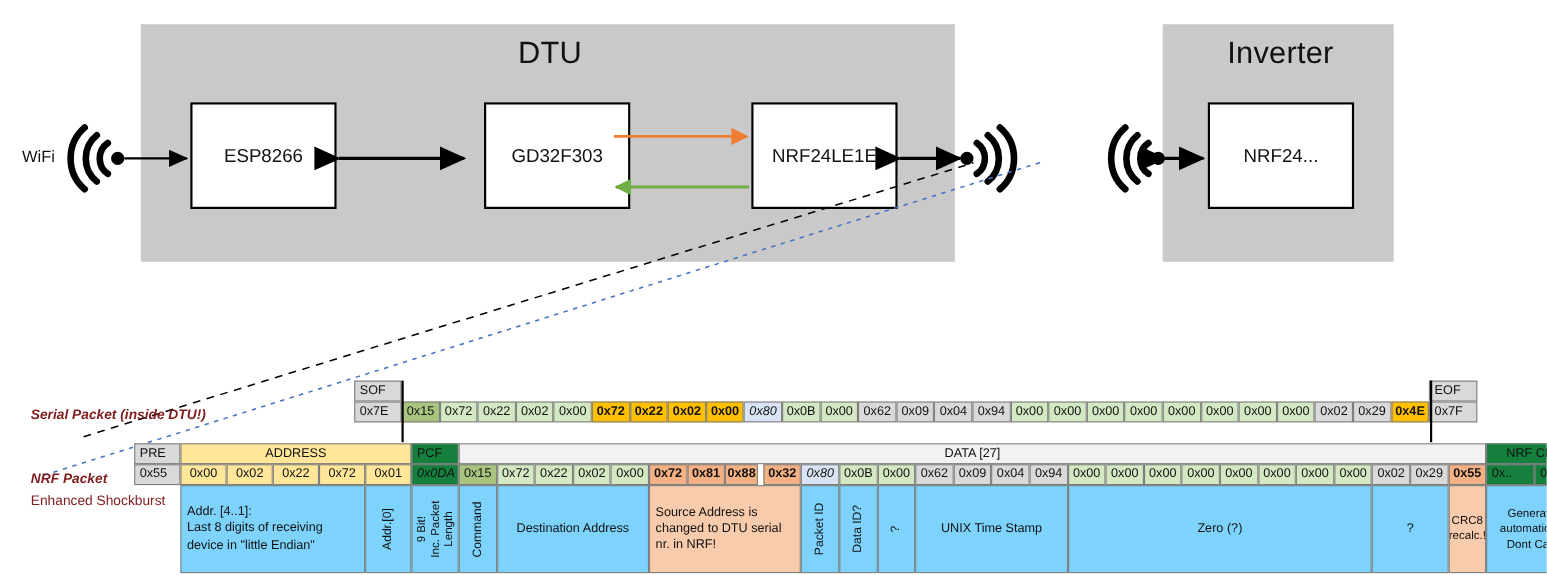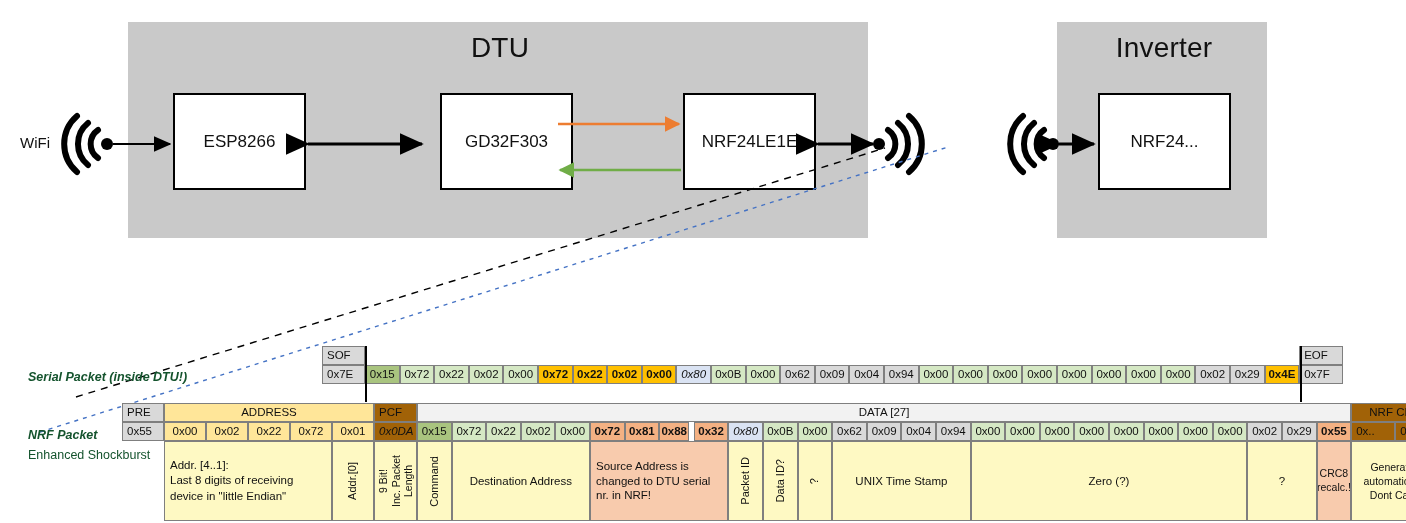--- a/index.html
+++ b/index.html
@@ -19,39 +19,39 @@
         font-size:17px;color:#111;text-align:center;}
 
   .wifi-label{position:absolute;font-size:15px;color:#111;}
 
   svg.overlay{position:absolute;left:0;top:0;width:1406px;height:523px;
       pointer-events:none;overflow:visible;}
 
   
   #packets{position:absolute;left:0;top:0;width:1406px;height:523px;}
 
-  .rowlabel{position:absolute;font-size:12.5px;color:#14532d;white-space:nowrap;text-align:center;}
+  .rowlabel{position:absolute;font-size:12.5px;color:#7f1d1d;white-space:nowrap;text-align:center;}
   .rowlabel.bolditalic{font-weight:bold;font-style:italic;}
 
   .cell{position:absolute;box-sizing:border-box;border:1px solid #7f7f7f;
         font-size:11.5px;color:#111;display:flex;align-items:center;
         justify-content:center;overflow:hidden;line-height:1.05;}
   .cell.left{justify-content:flex-start;padding-left:4px;}
   .cell.b{font-weight:bold;}
 
   .c-grey{background:#d9d9d9;}
   .c-green{background:#d5e8c4;}
   .c-green2{background:#a9c47f;}
   .c-yellowlite{background:#ffe699;}
   .c-amber{background:#ffc000;}
   .c-blue{background:#dae3f3;font-style:italic;}
-  .c-bluehdr{background:#a16207;}
+  .c-bluehdr{background:#15803d;}
   .c-salmon{background:#f8cbad;}
   .c-salmon2{background:#f4b183;}
-  .c-white{background:#fef9c3;}
+  .c-white{background:#7dd3fc;}
   .c-blank{background:#f2f2f2;}
 
   .vcell{writing-mode:vertical-rl;transform:rotate(180deg);
          display:flex;align-items:center;justify-content:center;
          font-size:11px;white-space:nowrap;}
   .vcell.multi{writing-mode:vertical-rl;transform:rotate(180deg);
          line-height:1.15;white-space:normal;text-align:center;}
 
   .desc{font-size:11.5px;line-height:1.35;color:#111;
         box-sizing:border-box;border:1px solid #7f7f7f;

